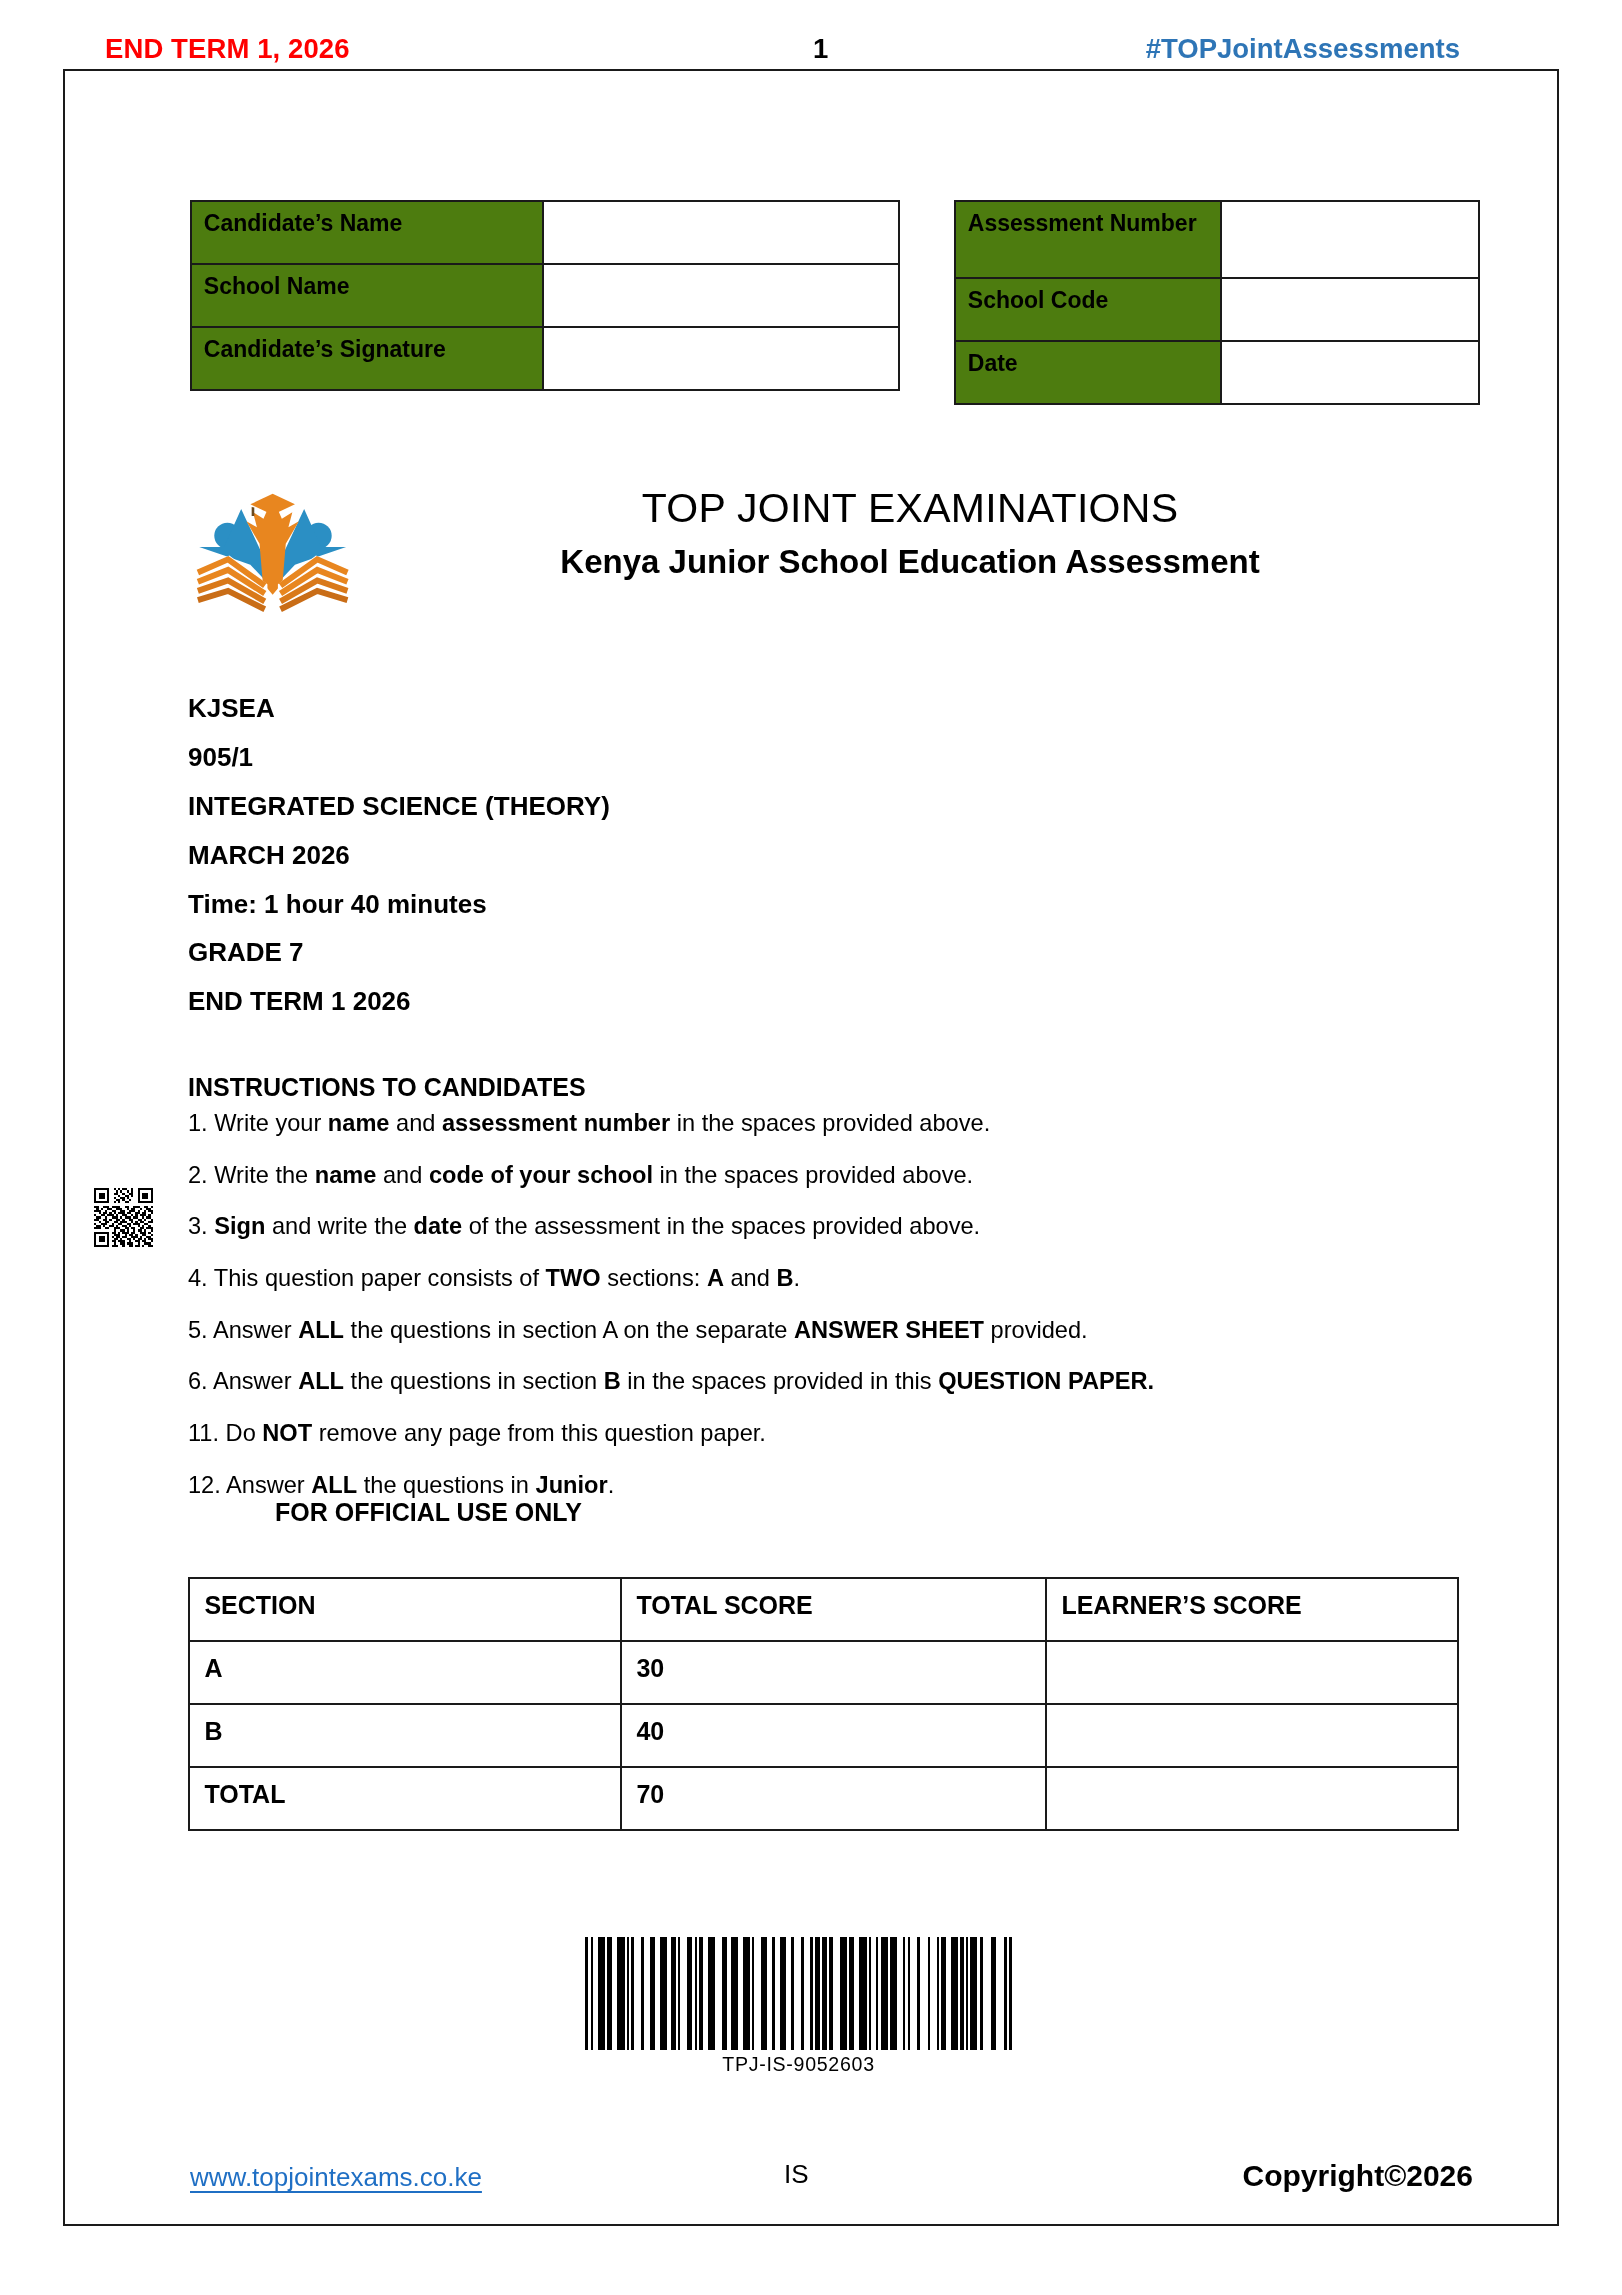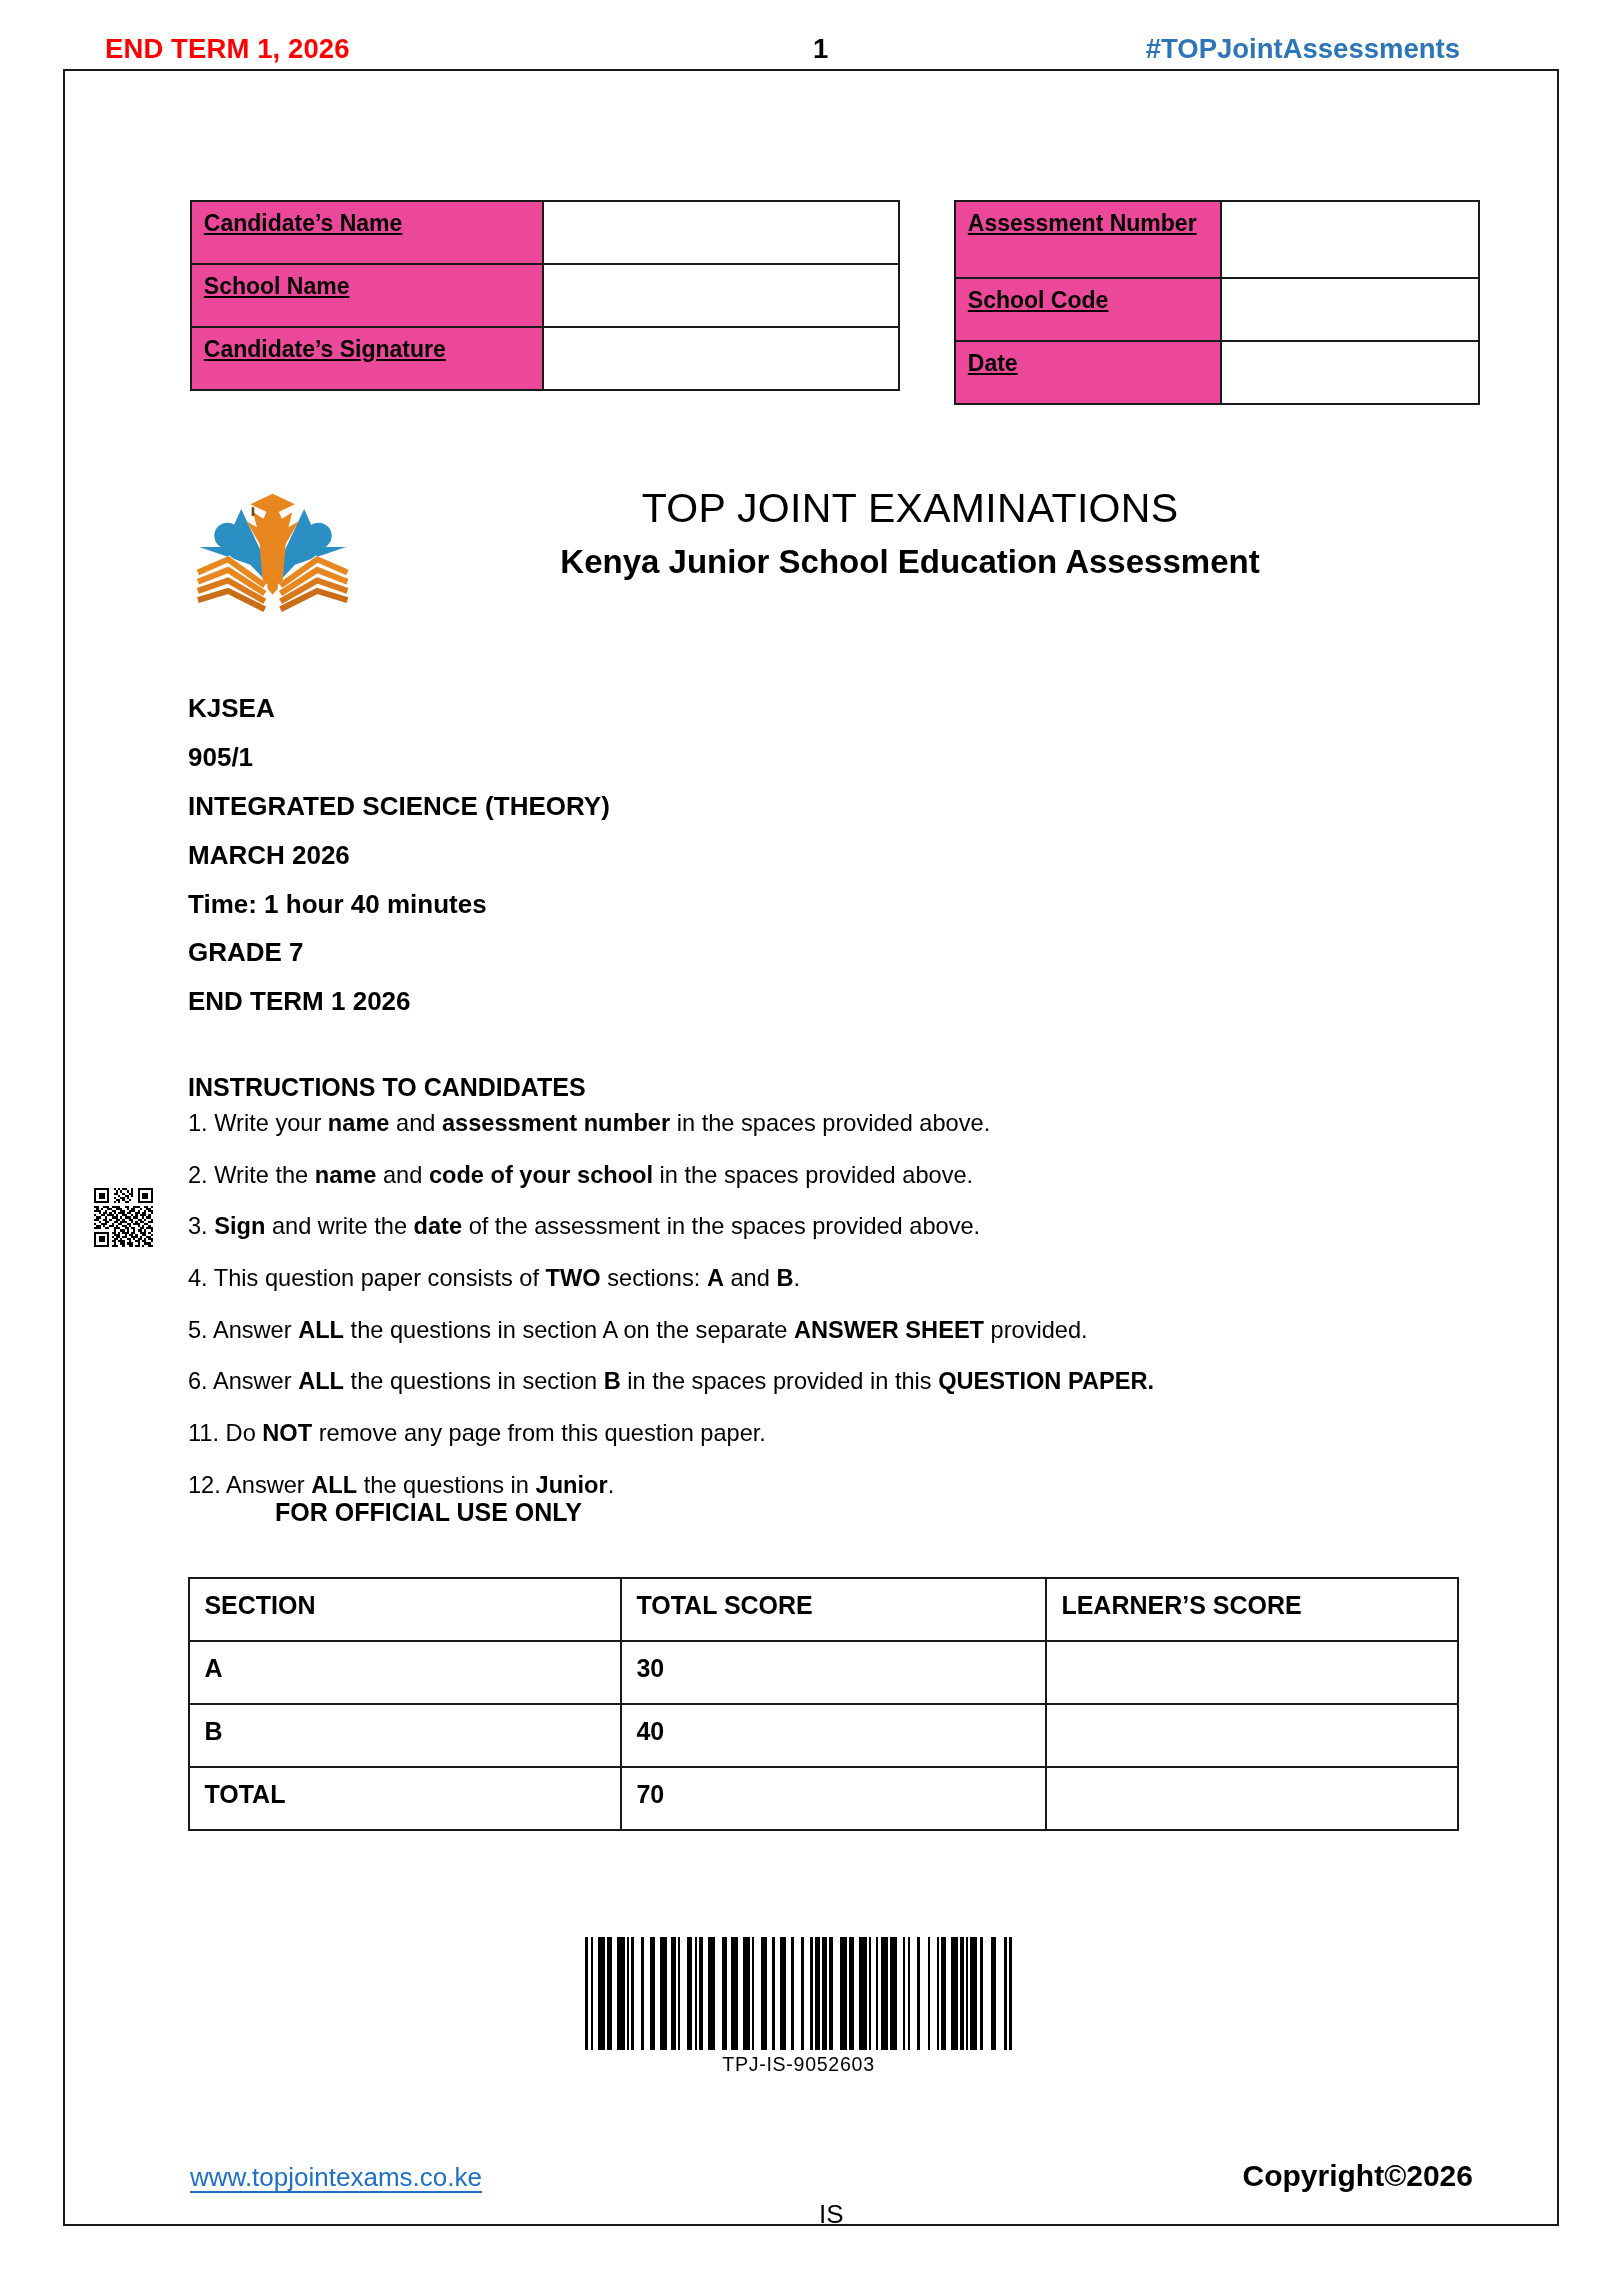--- a/index.html
+++ b/index.html
@@ -72,22 +72,21 @@
     border: 2px solid #1a1a1a;
     font-size: 23px;
     font-weight: bold;
     color: #000000;
     vertical-align: top;
     padding: 7.9px 9.2px 7.9px 11.8px;
     height: 63px;
     background: #ffffff;
   }
   .detail-table td.lbl {
-    background: #ec4899;
-    text-decoration: underline;
+    background: #4d7c0f;
   }
 
   #table-left  { left: 190px; top: 200px; width: 708px; }
   #table-left  td.lbl   { width: 352px; }
   #table-left  td.blank { width: 356px; }
 
   #table-right { left: 954px; top: 200px; width: 523px; }
   #table-right td.lbl   { width: 266px; }
   #table-right td.blank { width: 258px; }
   #table-right tr.tall td { height: 77px; }
@@ -249,22 +248,21 @@
     font-size: 26px;
     color: #1f6fc4;
     text-decoration: underline;
     text-underline-offset: 5.2px;
     white-space: nowrap;
   }
   #footer-center {
     font-size: 26px;
     color: #000000;
     position: absolute;
-    left: 629px;
-    margin-top: 40px;
+    left: 594px;
   }
   #footer-copy {
     font-size: 30px;
     color: #000000;
     white-space: nowrap;
     font-weight: bold;
   }
 </style>
 </head>
 <body>

